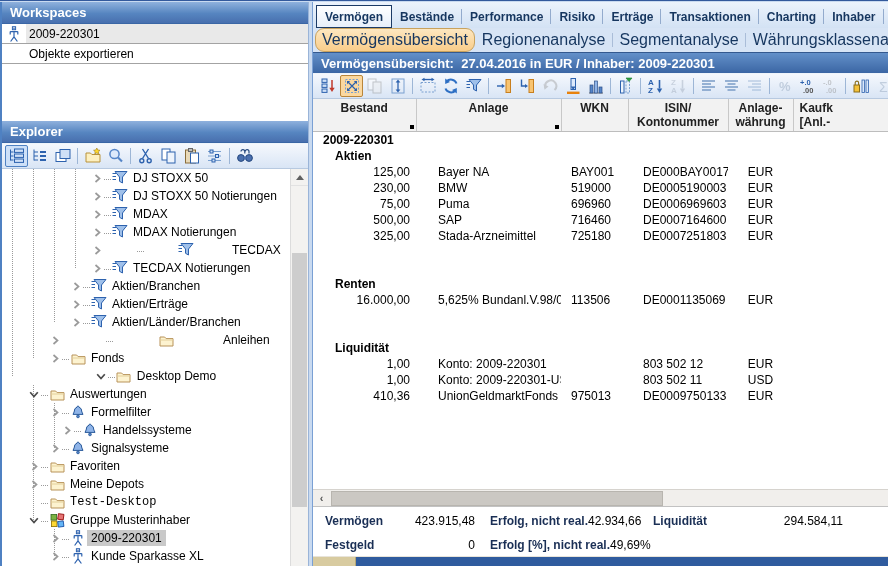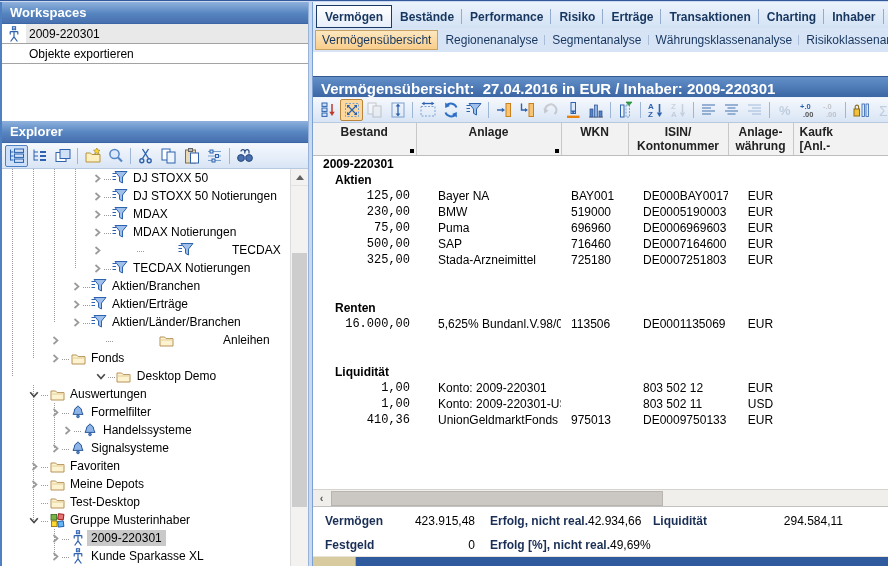--- a/index.html
+++ b/index.html
@@ -46,40 +46,40 @@
   
   .right-col{position:absolute;left:312px;top:1px;width:576px;bottom:0;background:#fff;
              display:flex;flex-direction:column;border-left:1px solid #7aa0d4;box-sizing:border-box;}
   .tabs-row{flex:0 0 26px;display:flex;align-items:stretch;padding:3px 0 0 3px;box-sizing:border-box;
             background:linear-gradient(#ecf3fc,#d3e2f4);overflow:hidden;white-space:nowrap;}
   .mtab{display:flex;align-items:center;padding:0 8px;font-weight:bold;font-size:12px;color:#16365f;position:relative;}
   .mtab:not(.active)::after{content:"";position:absolute;right:0;top:4px;bottom:4px;width:1px;background:#93abcd;}
   .mtab.active{background:linear-gradient(#ffffff,#e7effa);border:1px solid #1b3a66;}
   .subtabs-row{flex:0 0 24px;display:flex;align-items:center;background:#d7e4f5;padding-left:2px;
                overflow:hidden;white-space:nowrap;}
-  .stab{font-size:12px;color:#16365f;padding:3px 7px;position:relative;}
+  .stab{font-size:16px;color:#16365f;padding:3px 7px;position:relative;border-radius:9px;}
   .stab:not(.active)::after{content:"";position:absolute;right:0;top:5px;bottom:5px;width:1px;background:#aabdd8;}
   .stab.active{background:linear-gradient(#fde7c0,#f9cd8a);border:1px solid #c8a25e;padding:2px 6px;}
   .titlebar{flex:0 0 21px;background:linear-gradient(#6390c9,#3b66a4);border-top:1px solid #34598f;
-            color:#fff;font-weight:bold;font-size:15px;padding:3px 12px 0 8px;box-sizing:border-box;
-            white-space:nowrap;overflow:hidden;margin-top:24px;}
+            color:#fff;font-weight:bold;font-size:13px;padding:3px 12px 0 8px;box-sizing:border-box;
+            white-space:nowrap;overflow:hidden;}
   .toolbar.main{padding-left:4px;}
 
   .table-wrap{flex:1;overflow:hidden;background:#fff;}
   table.grid{border-collapse:collapse;table-layout:fixed;width:576px;font-size:12px;}
   .grid th{background:#f2f2f2;border-right:1px solid #c8c8c8;border-bottom:1px solid #bdbdbd;
            font-weight:bold;color:#222;height:32px;padding:0;position:relative;vertical-align:top;}
   .grid th:last-child{border-right:none;}
   .grid th .h1{padding-top:2px;line-height:14px;text-align:center;}
   .grid th .h2{line-height:14px;text-align:center;}
   .grid th.mark::after{content:"";position:absolute;right:2px;bottom:2px;width:4px;height:4px;background:#000;}
   .grid td{padding:0;height:16px;color:#000;white-space:nowrap;overflow:hidden;}
   .grid tr.group td{font-weight:bold;padding-left:10px;}
   .grid tr.section td{font-weight:bold;padding-left:22px;}
-  .grid td.c0{text-align:right;padding-right:6px;font-family:Liberation Mono, monospace;}
+  .grid td.c0{text-align:right;padding-right:6px;}
   .grid td.c1{padding-left:22px;}
   .grid td.c2{padding-left:10px;}
   .grid td.c3{padding-left:15px;}
   .grid td.c4{text-align:center;}
   .grid th.h-c5 .h1,.grid th.h-c5 .h2{text-align:left;padding-left:6px;}
 
   .hscroll{flex:0 0 16px;background:#f1efec;border-top:1px solid #d6d3ce;position:relative;}
   .hs-left{position:absolute;left:2px;top:2px;width:13px;height:11px;display:flex;align-items:center;
            justify-content:center;color:#555;font-size:11px;font-weight:bold;}
   .hs-thumb{position:absolute;left:18px;top:1px;width:330px;height:13px;background:#cbc8c3;border:1px solid #b8b5af;}
@@ -487,21 +487,21 @@
           </span>
           <span class="tdots"></span>
           <span class="ticon">
             <svg width="15" height="13" viewBox="0 0 15 13">
               <path d="M1 3 h4.6 l1.5 1.6 H14 v7.4 H1 z" fill="#fdf3d0" stroke="#b8935a"></path>
               <path d="M1 6 h13" stroke="#e3cf9a"></path>
             </svg>
           </span>
           <span class="tlabel">Meine Depots</span>
         </div>
-        <div class="trow" style="padding-left: 25px;">
+        <div class="trow" style="padding-left: 25px; font-family: Liberation Mono, monospace;">
           <span class="tarrow"></span>
           <span class="tdots"></span>
           <span class="ticon">
             <svg width="15" height="13" viewBox="0 0 15 13">
               <path d="M1 3 h4.6 l1.5 1.6 H14 v7.4 H1 z" fill="#fdf3d0" stroke="#b8935a"></path>
               <path d="M1 6 h13" stroke="#e3cf9a"></path>
             </svg>
           </span>
           <span class="tlabel">Test-Desktop</span>
         </div>

